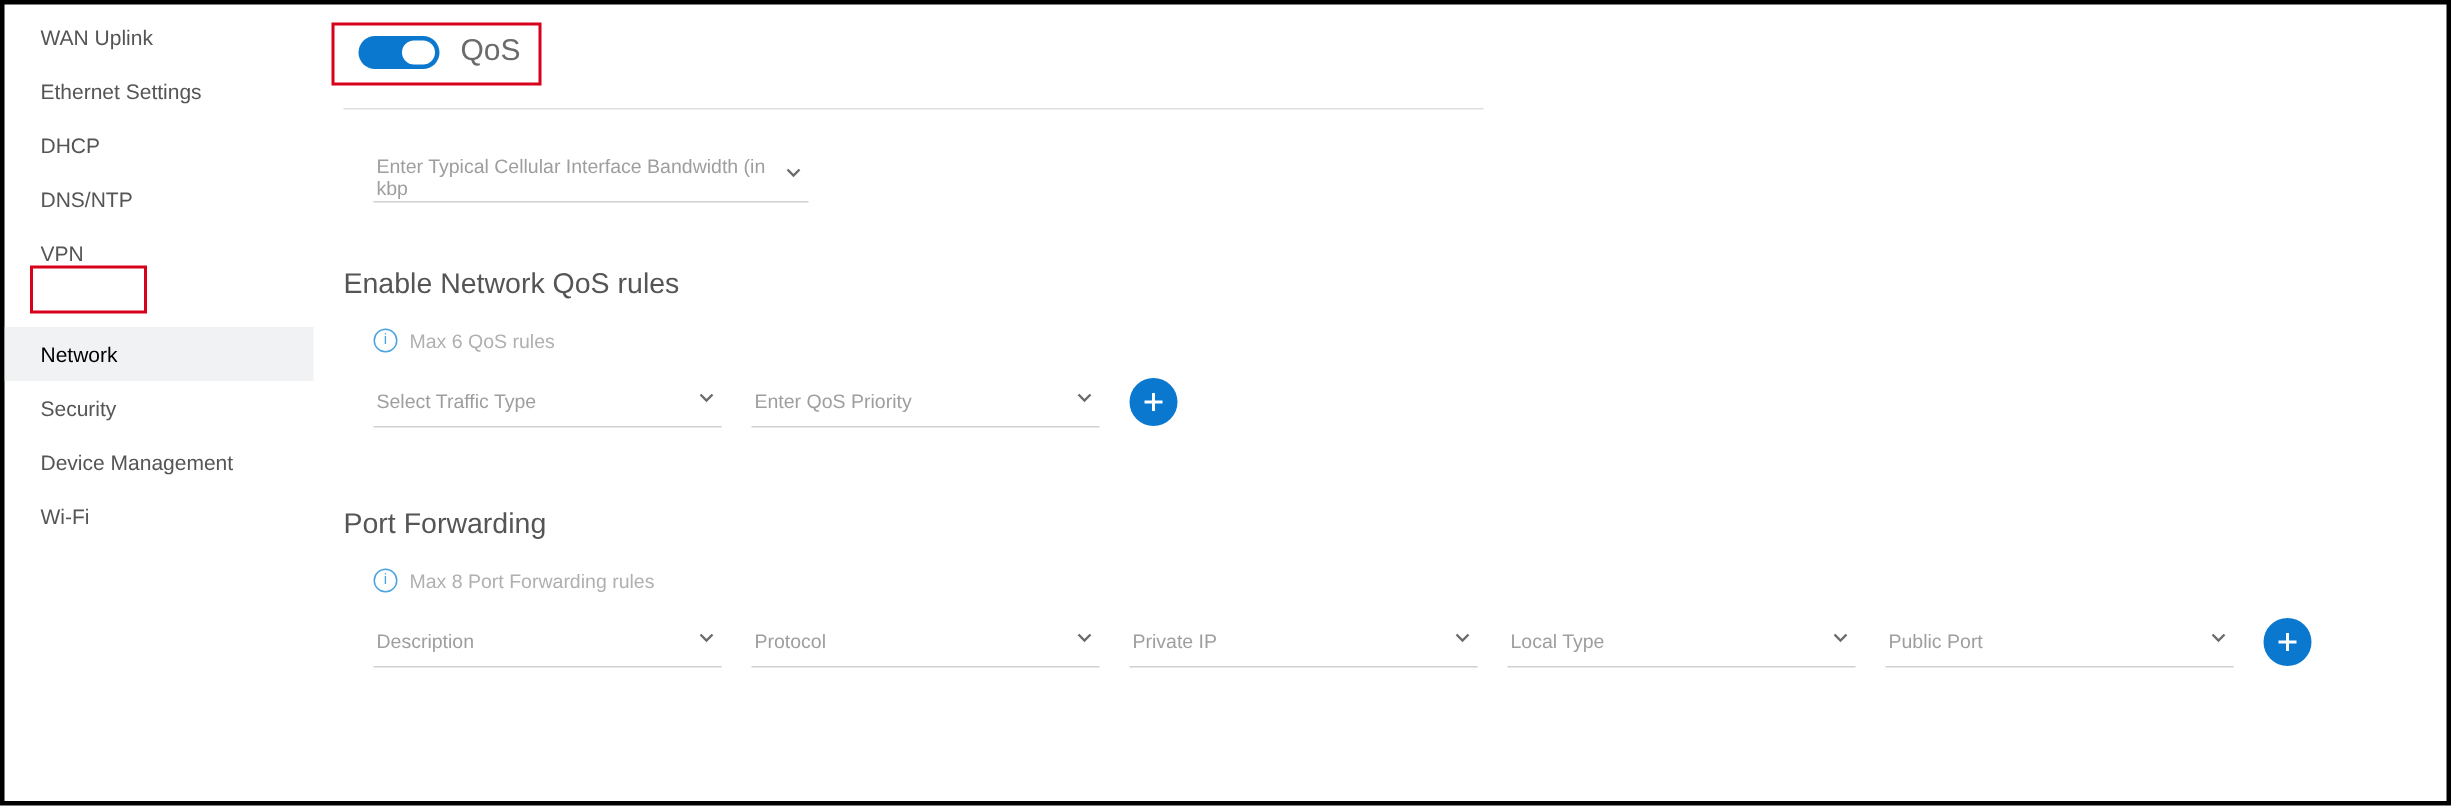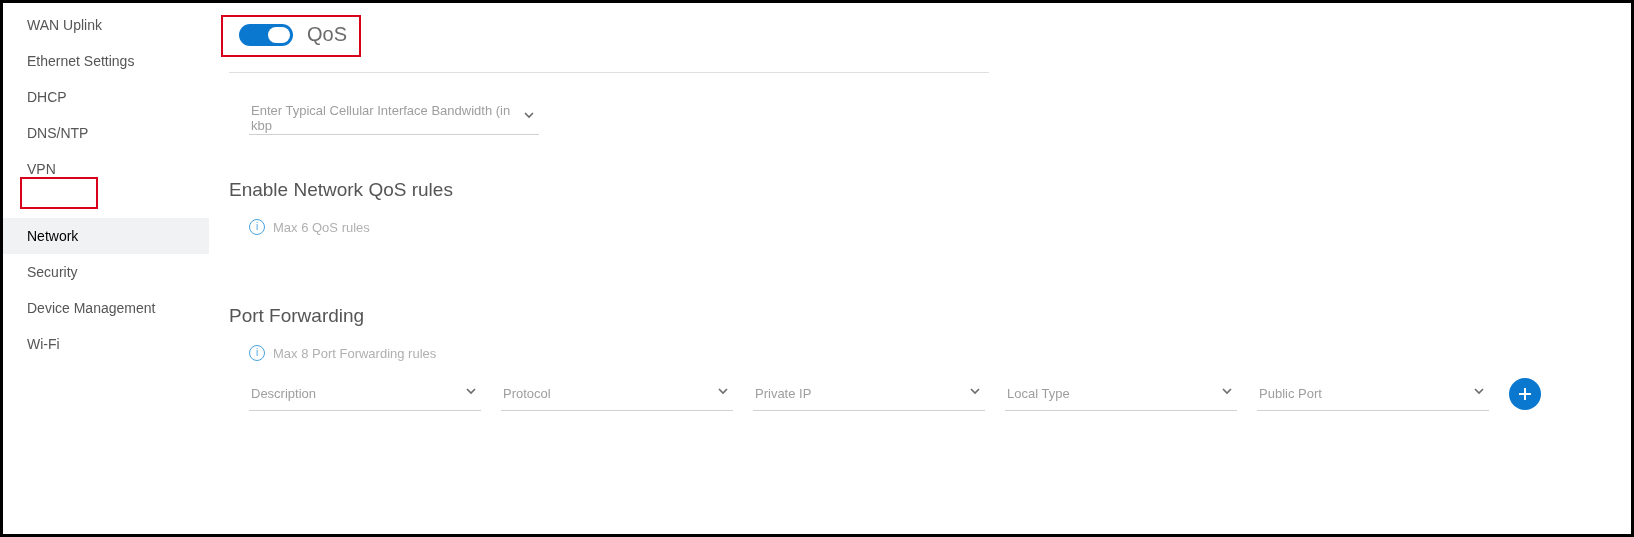--- a/index.html
+++ b/index.html
@@ -133,68 +133,88 @@
 
     <div style="height:36px;"></div>
 
     <div class="section-title">Enable Network QoS rules</div>
 
     <div class="rules-block qos-rules">
       <div class="info-row">
         <span class="info-icon">i</span>
         <span>Max 6 QoS rules</span>
       </div>
-    </div>
-
-    <div style="height:46px;"></div>
-
-    <div class="section-title">Port Forwarding</div>
-
-    <div class="rules-block pf-rules">
-      <div class="info-row">
-        <span class="info-icon">i</span>
-        <span>Max 8 Port Forwarding rules</span>
-      </div>
       <div class="row-fields">
         <div class="field">
-          <span>Description</span>
-          <span class="caret"><svg viewBox="0 0 12 12">
-                <polyline points="2,4 6,8 10,4"></polyline>
-              </svg></span>
-        </div>
-        <div class="field">
-          <span>Protocol</span>
-          <span class="caret"><svg viewBox="0 0 12 12">
-                <polyline points="2,4 6,8 10,4"></polyline>
-              </svg></span>
-        </div>
-        <div class="field">
-          <span>Private IP</span>
-          <span class="caret"><svg viewBox="0 0 12 12">
-                <polyline points="2,4 6,8 10,4"></polyline>
-              </svg></span>
-        </div>
-        <div class="field">
-          <span>Local Type</span>
-          <span class="caret"><svg viewBox="0 0 12 12">
-                <polyline points="2,4 6,8 10,4"></polyline>
-              </svg></span>
-        </div>
-        <div class="field">
-          <span>Public Port</span>
+          <span>Select Traffic Type</span>
+          <span class="caret"><svg viewBox="0 0 12 12">
+                <polyline points="2,4 6,8 10,4"></polyline>
+              </svg></span>
+        </div>
+        <div class="field">
+          <span>Enter QoS Priority</span>
           <span class="caret"><svg viewBox="0 0 12 12">
                 <polyline points="2,4 6,8 10,4"></polyline>
               </svg></span>
         </div>
         <div class="add-btn">
           <svg viewBox="0 0 14 14">
               <line x1="7" y1="1" x2="7" y2="13"></line>
               <line x1="1" y1="7" x2="13" y2="7"></line>
             </svg>
         </div>
       </div>
     </div>
 
+    <div style="height:46px;"></div>
+
+    <div class="section-title">Port Forwarding</div>
+
+    <div class="rules-block pf-rules">
+      <div class="info-row">
+        <span class="info-icon">i</span>
+        <span>Max 8 Port Forwarding rules</span>
+      </div>
+      <div class="row-fields">
+        <div class="field">
+          <span>Description</span>
+          <span class="caret"><svg viewBox="0 0 12 12">
+                <polyline points="2,4 6,8 10,4"></polyline>
+              </svg></span>
+        </div>
+        <div class="field">
+          <span>Protocol</span>
+          <span class="caret"><svg viewBox="0 0 12 12">
+                <polyline points="2,4 6,8 10,4"></polyline>
+              </svg></span>
+        </div>
+        <div class="field">
+          <span>Private IP</span>
+          <span class="caret"><svg viewBox="0 0 12 12">
+                <polyline points="2,4 6,8 10,4"></polyline>
+              </svg></span>
+        </div>
+        <div class="field">
+          <span>Local Type</span>
+          <span class="caret"><svg viewBox="0 0 12 12">
+                <polyline points="2,4 6,8 10,4"></polyline>
+              </svg></span>
+        </div>
+        <div class="field">
+          <span>Public Port</span>
+          <span class="caret"><svg viewBox="0 0 12 12">
+                <polyline points="2,4 6,8 10,4"></polyline>
+              </svg></span>
+        </div>
+        <div class="add-btn">
+          <svg viewBox="0 0 14 14">
+              <line x1="7" y1="1" x2="7" y2="13"></line>
+              <line x1="1" y1="7" x2="13" y2="7"></line>
+            </svg>
+        </div>
+      </div>
+    </div>
+
   </main>
 </div>
 
 <div class="annot-network"></div>
 <div class="annot-qos"></div>
 
 </body></html>

